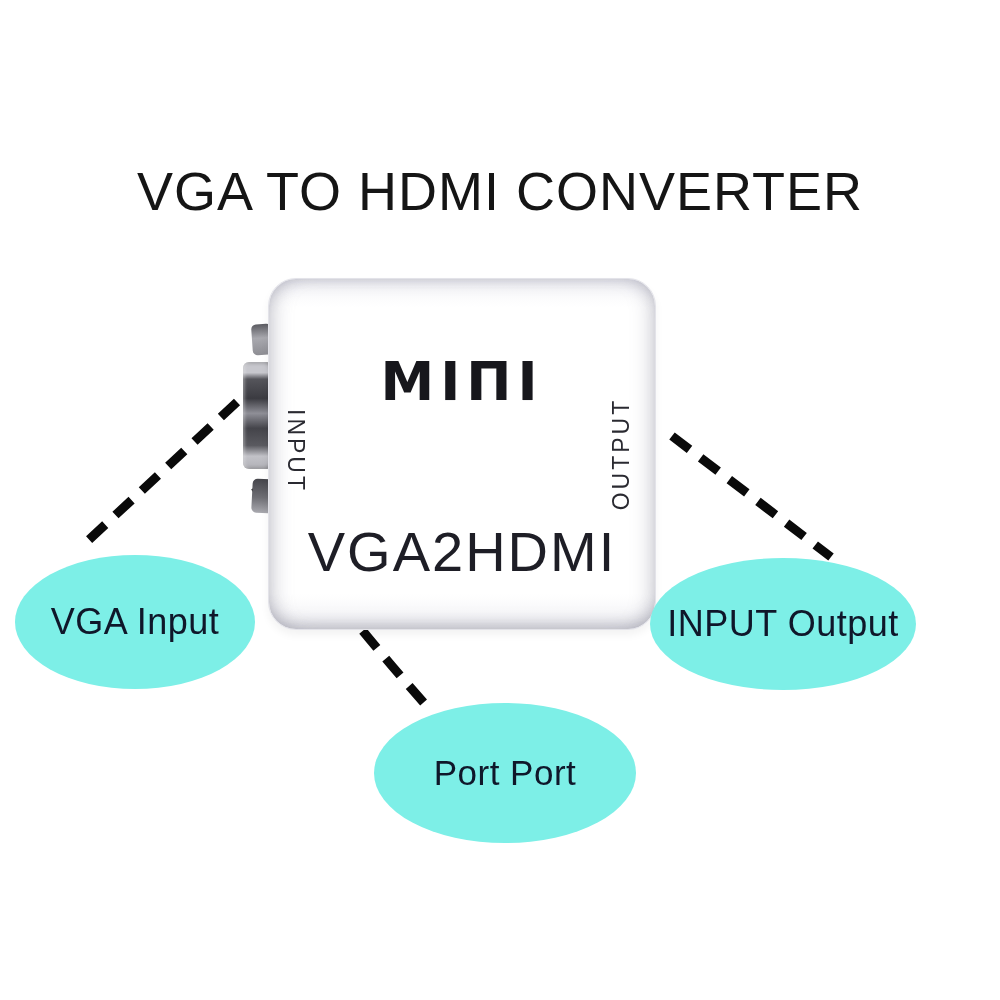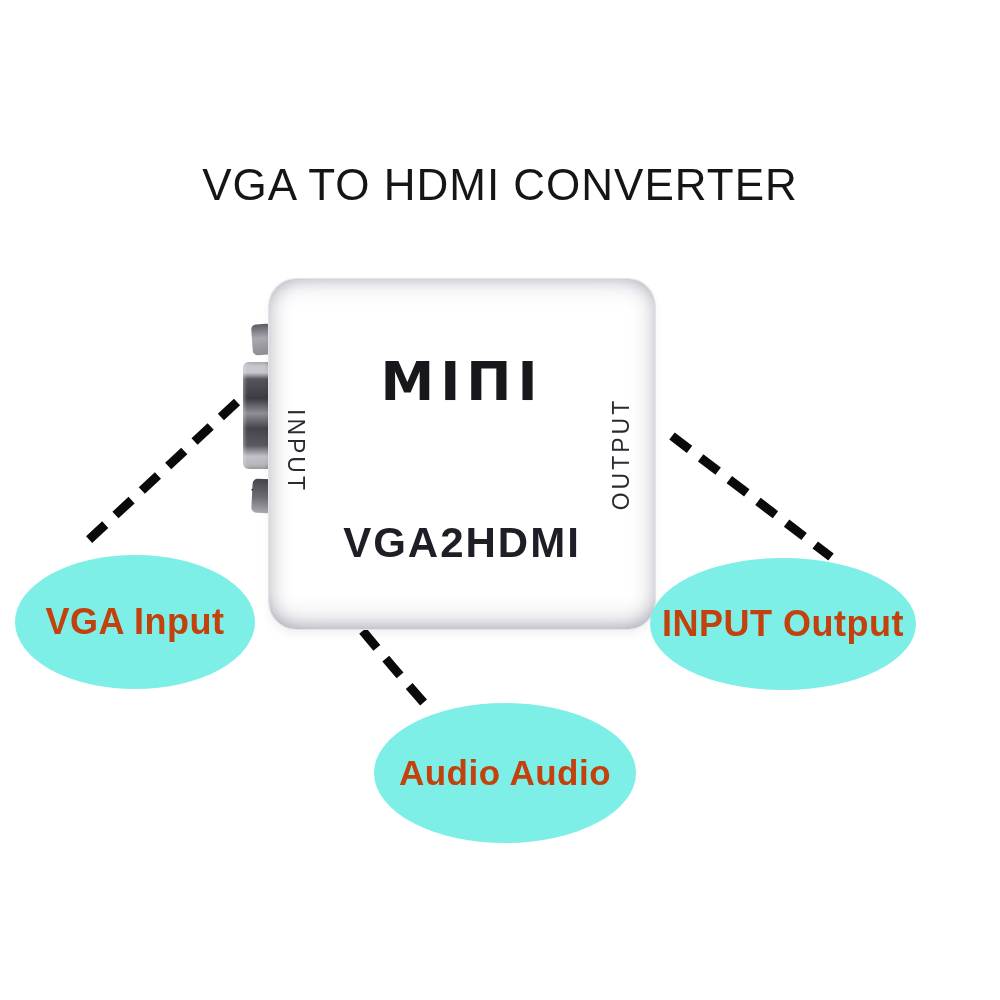--- a/index.html
+++ b/index.html
@@ -12,21 +12,21 @@
     font-family: "Liberation Sans", sans-serif;
   }
 
   
   .title {
     position: absolute;
     left: 0; right: 0;
     top: 160px;
     margin: 0;
     text-align: center;
-    font-size: 44px;
+    font-size: 54px;
     font-weight: 500;
     letter-spacing: 1px;
     color: #151515;
     font-family: "Liberation Sans", sans-serif;
   }
 
   
   .lines {
     position: absolute;
     left: 0; top: 0;
@@ -61,22 +61,22 @@
     line-height: 1;
     letter-spacing: 6px;
     color: #17171c;
   }
 
   .model {
     position: absolute;
     left: 0; right: 0;
     top: 240px;
     text-align: center;
-    font-size: 42px;
-    font-weight: 700;
+    font-size: 56px;
+    font-weight: 400;
     letter-spacing: 2px;
     color: #1e1e26;
   }
 
   .side-label {
     position: absolute;
     font-size: 23px;
     font-weight: 500;
     letter-spacing: 3px;
     color: #2a2a31;
@@ -126,23 +126,23 @@
   }
 
   
   .callout {
     position: absolute;
     background: #7defe7;
     border-radius: 50%;
     display: flex;
     align-items: center;
     justify-content: center;
-    font-weight: 700;
+    font-weight: 400;
     font-size: 36px;
-    color: #c2410c;
+    color: #0f172a;
     letter-spacing: 0.5px;
   }
   .callout.vga    { left: 15px;  top: 555px; width: 240px; height: 134px; }
   .callout.hdmi   { left: 650px; top: 558px; width: 266px; height: 132px; }
   .callout.audio  { left: 374px; top: 703px; width: 262px; height: 140px; font-size: 35px; }
 </style>
 </head>
 <body>
 
 <div class="canvas">
@@ -161,15 +161,15 @@
 
   <div class="device">
     <div class="logo">MIПI</div>
     <div class="side-label input">INPUT</div>
     <div class="side-label output">OUTPUT</div>
     <div class="model">VGA2HDMI</div>
   </div>
 
   <div class="callout vga">VGA Input</div>
   <div class="callout hdmi">INPUT Output</div>
-  <div class="callout audio">Audio Audio</div>
+  <div class="callout audio">Port Port</div>
 
 </div>
 
 </body></html>

